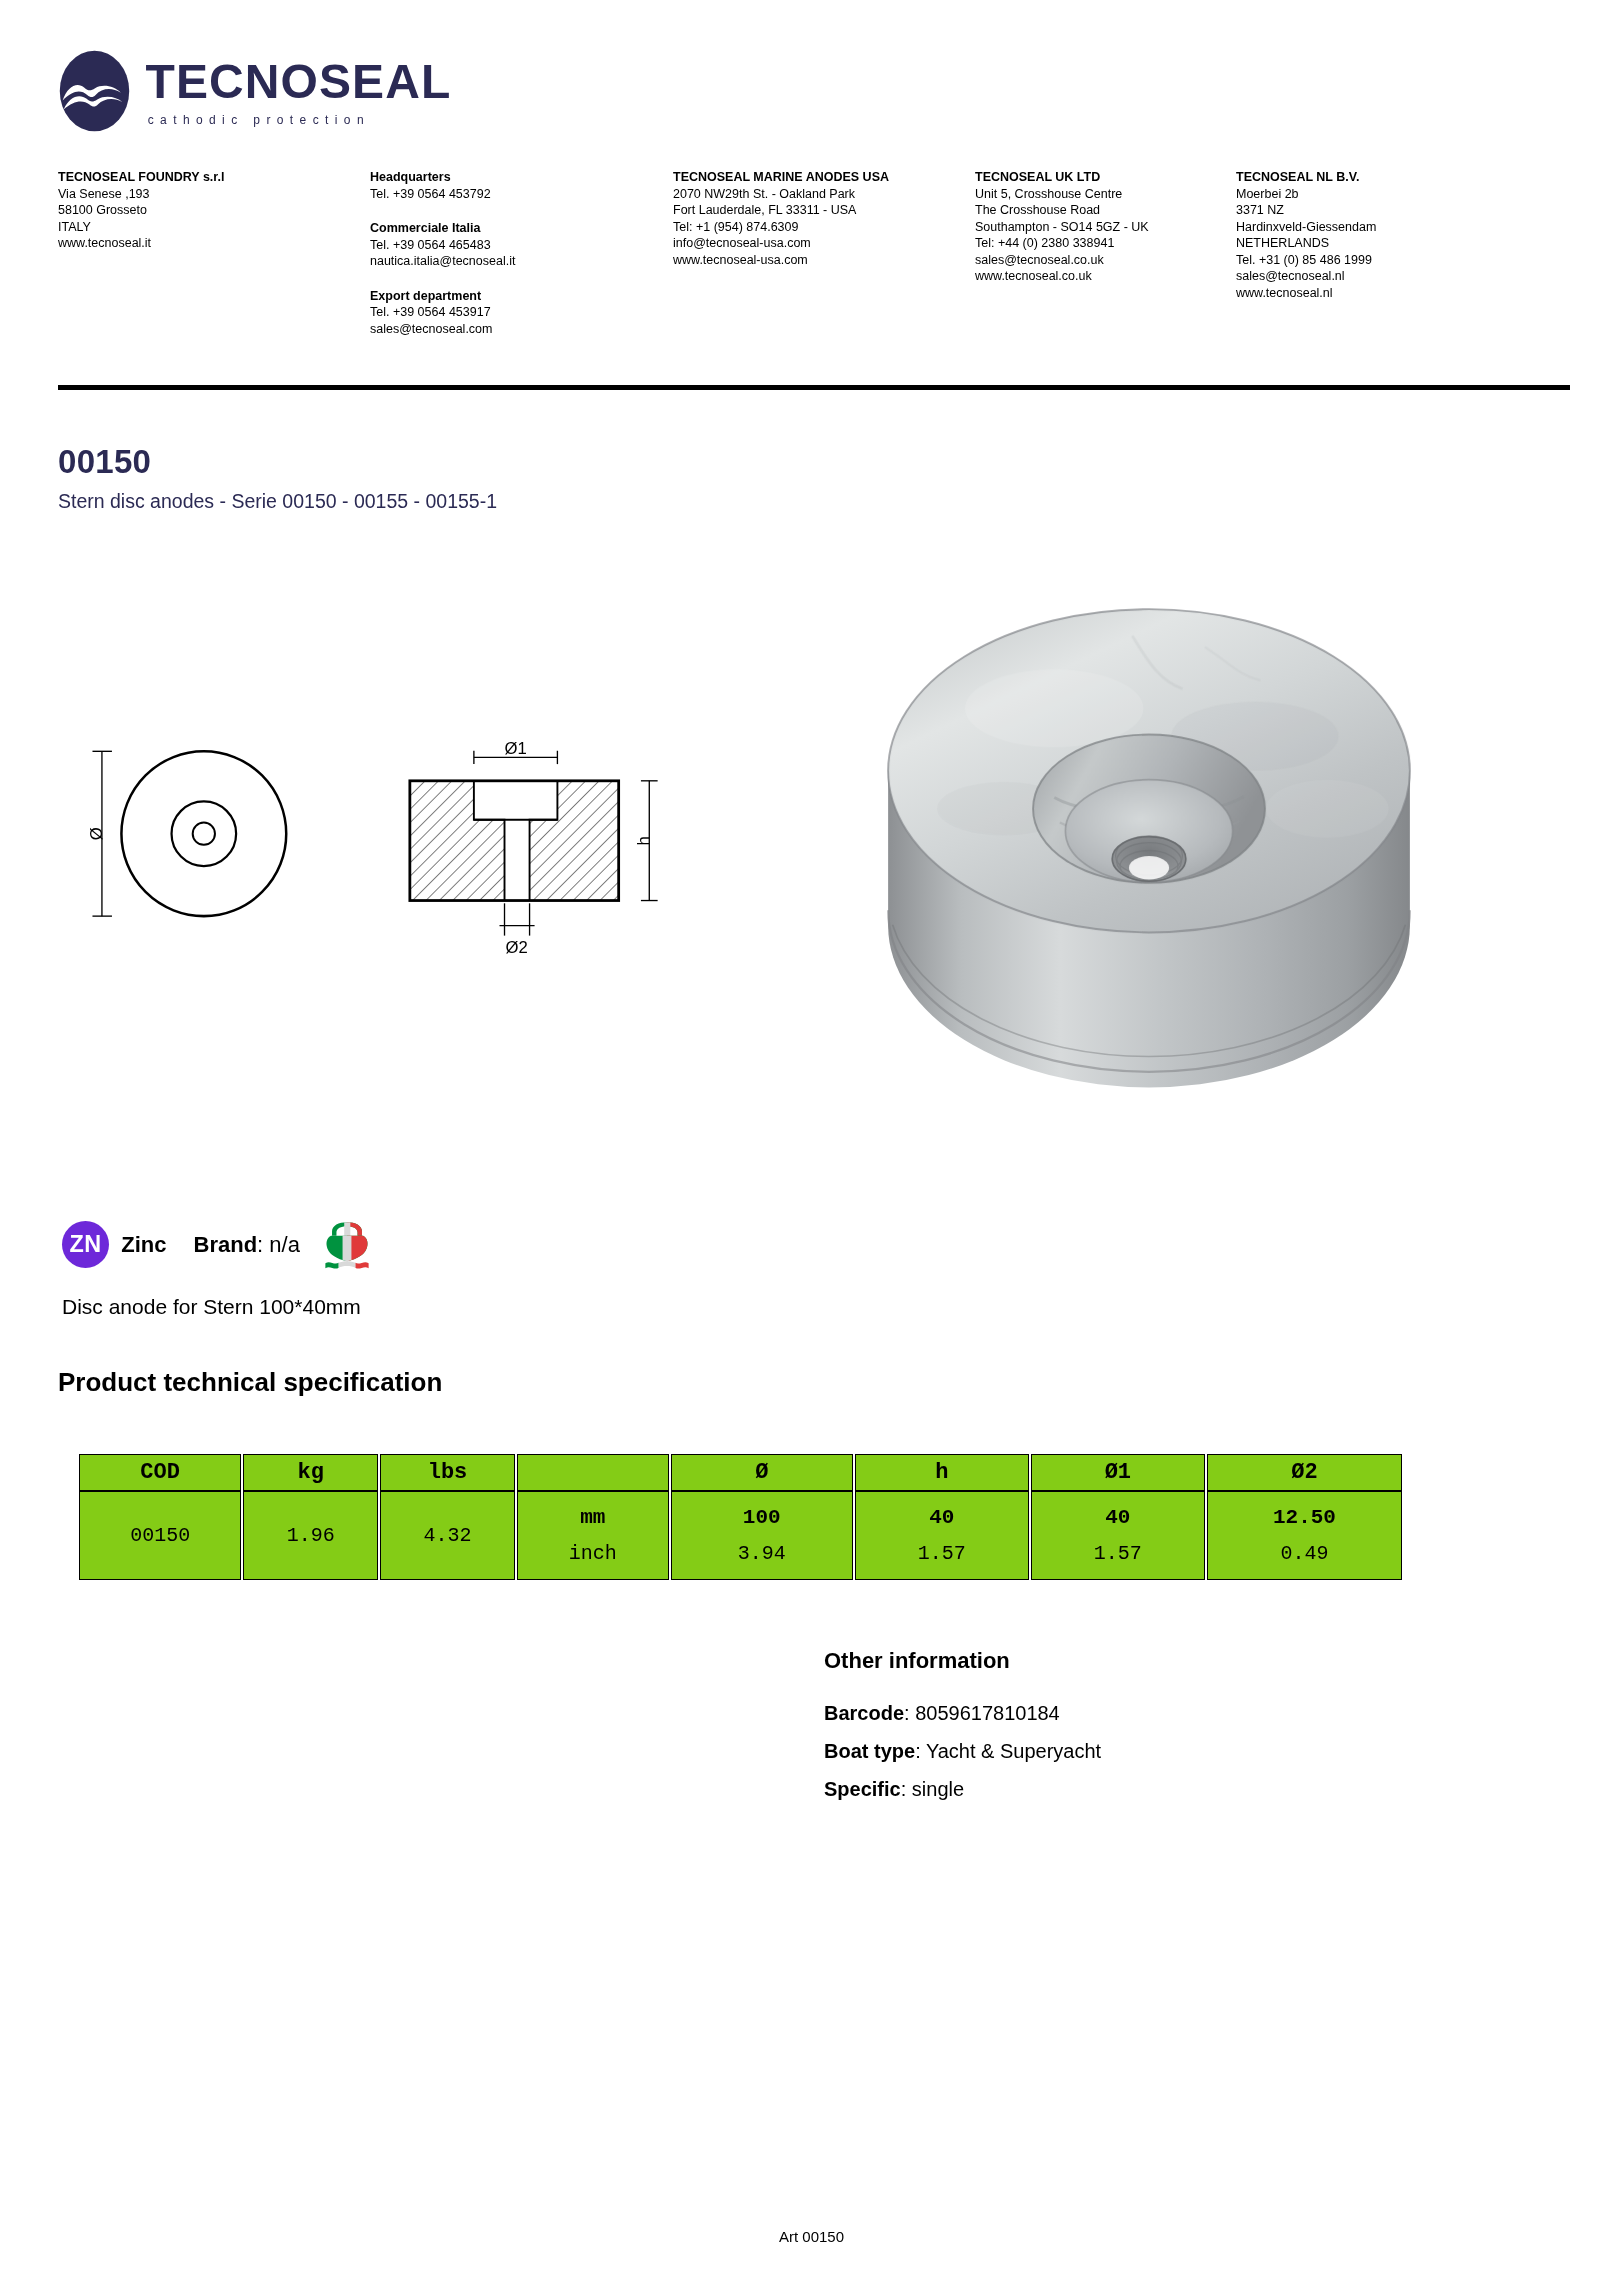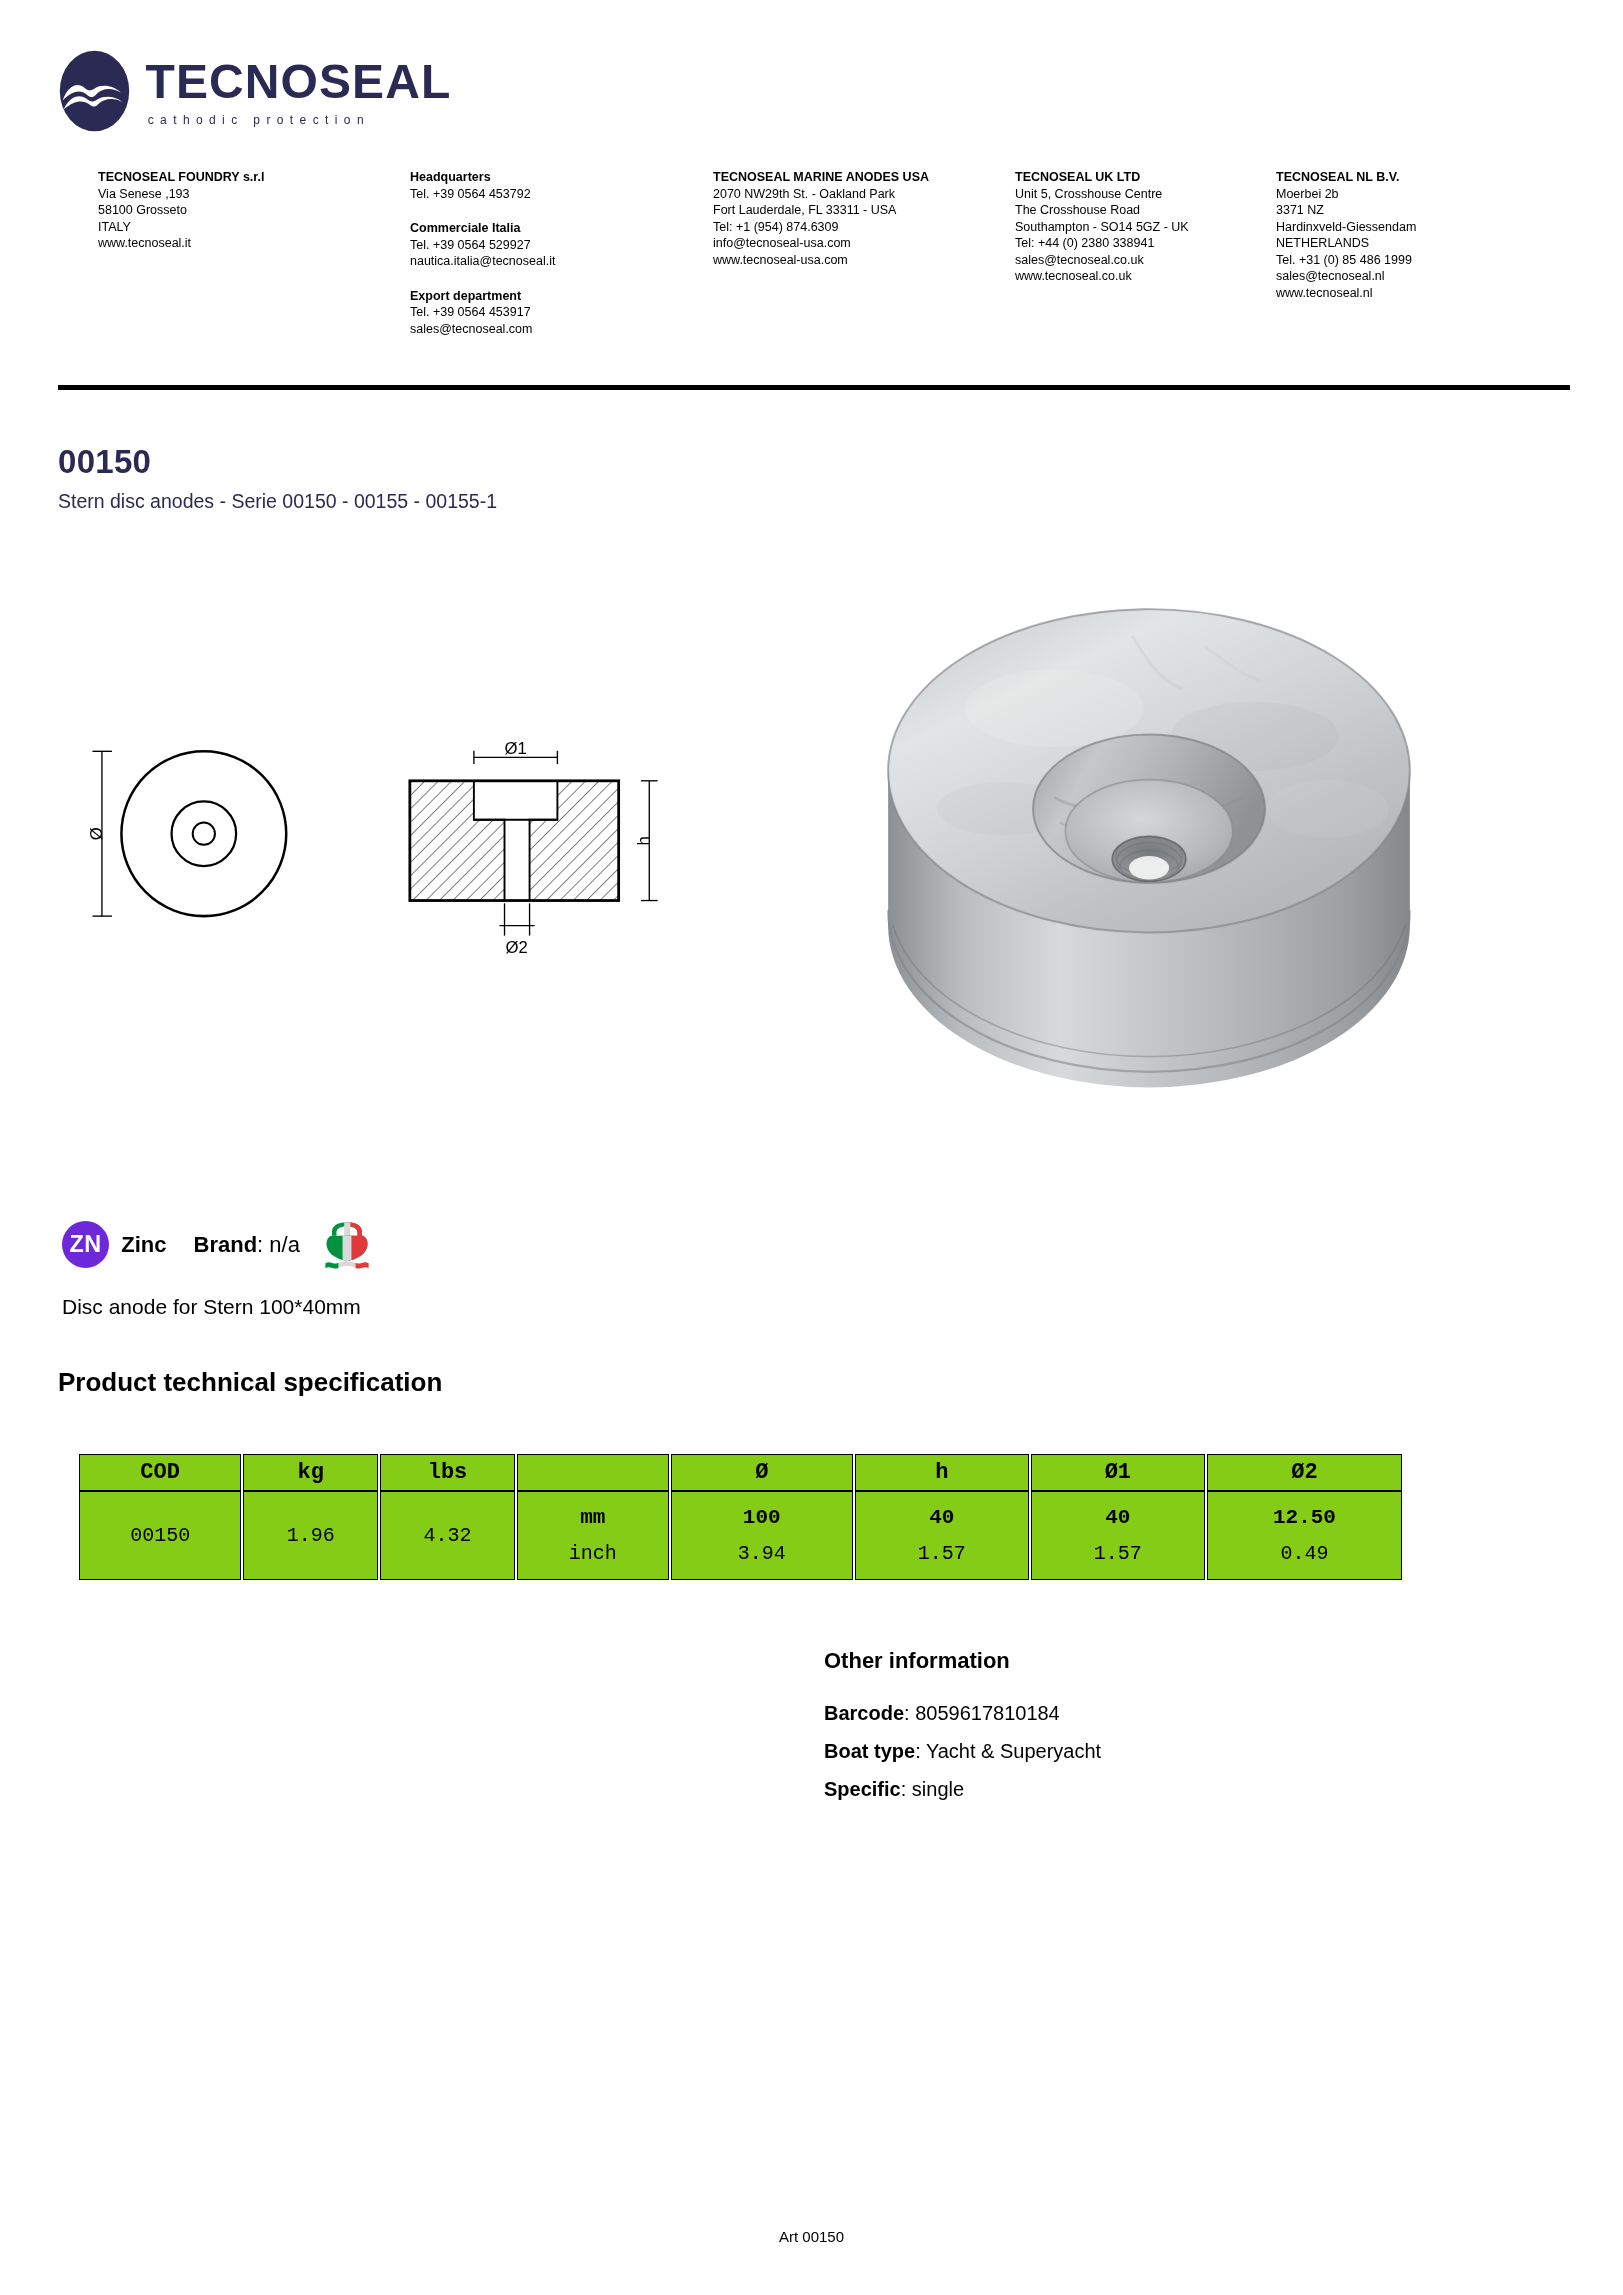--- a/index.html
+++ b/index.html
@@ -48,21 +48,21 @@
   }
 
   
   .contacts { position: absolute; left: 58px; top: 169px; width: 1517px; }
   .contact-col { position: absolute; top: 0; }
   .contact-col.c0 { left: 0px;    width: 304px; }
   .contact-col.c1 { left: 312px;  width: 290px; }
   .contact-col.c2 { left: 615px; width: 301px; }
   .contact-col.c3 { left: 917px; width: 290px; }
   .contact-col.c4 { left: 1178px; width: 234px; }
-  .contact-group { margin-bottom: 0; margin-left: 40px; }
+  .contact-group { margin-bottom: 0; }
   .contact-group + .contact-group { margin-top: 18px; }
   .contact-title {
     font-size: 12.5px;
     font-weight: 700;
     line-height: 16.5px;
     white-space: nowrap;
   }
   .contact-line {
     font-size: 12.5px;
     font-weight: 400;
@@ -248,21 +248,21 @@
       </div>
     </div>
 
     <div class="contact-col c1">
       <div class="contact-group">
         <div class="contact-title">Headquarters</div>
         <div class="contact-line">Tel. +39 0564 453792</div>
       </div>
       <div class="contact-group">
         <div class="contact-title">Commerciale Italia</div>
-        <div class="contact-line">Tel. +39 0564 529927</div>
+        <div class="contact-line">Tel. +39 0564 465483</div>
         <div class="contact-line">nautica.italia@tecnoseal.it</div>
       </div>
       <div class="contact-group">
         <div class="contact-title">Export department</div>
         <div class="contact-line">Tel. +39 0564 453917</div>
         <div class="contact-line">sales@tecnoseal.com</div>
       </div>
     </div>
 
     <div class="contact-col c2">

